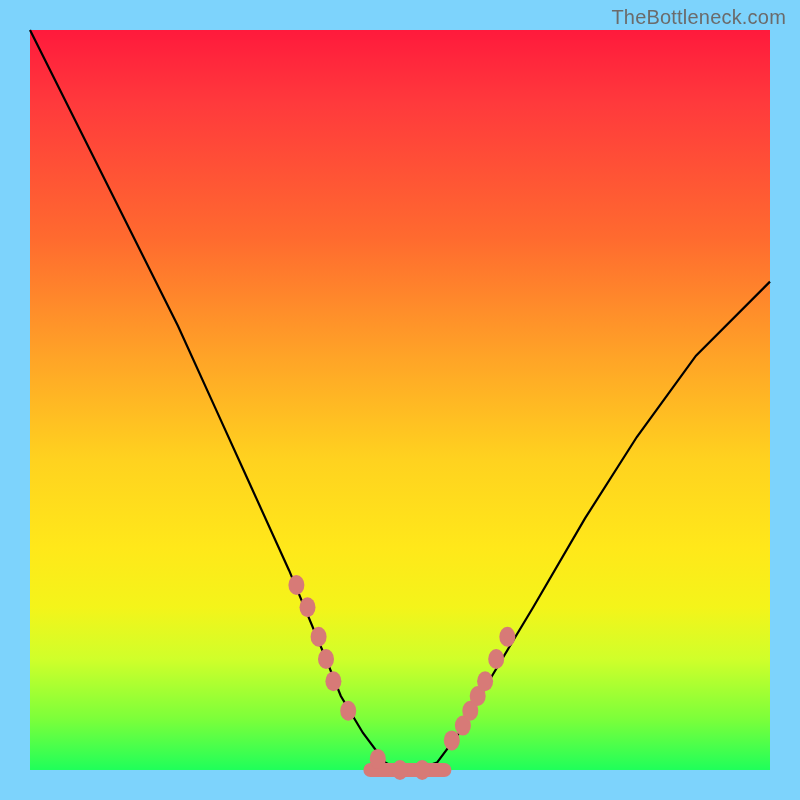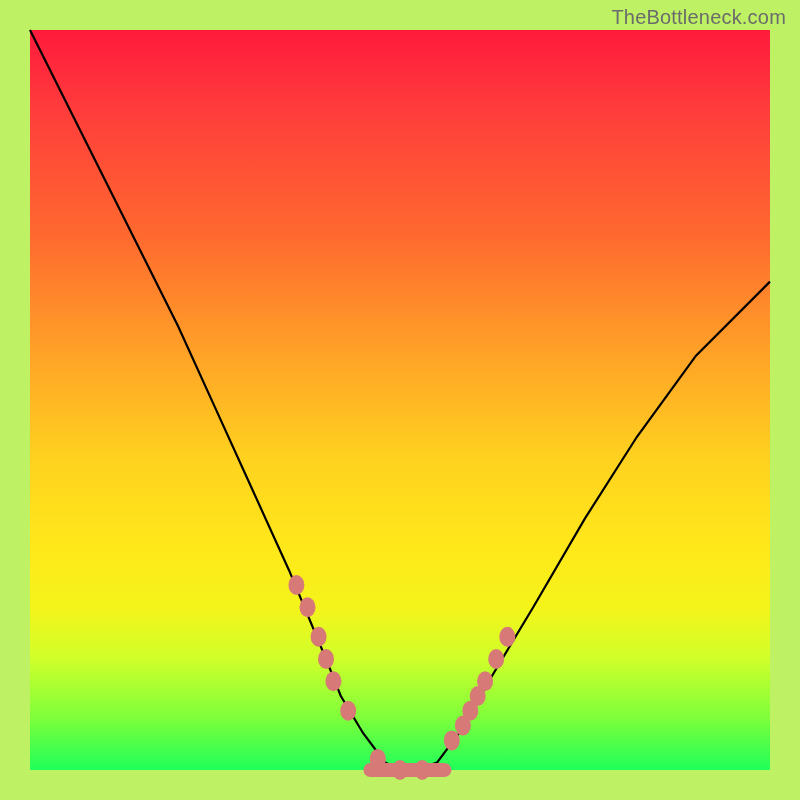--- a/index.html
+++ b/index.html
@@ -10,21 +10,21 @@
     overflow: hidden;
     background: #000;
     font-family: Arial, Helvetica, sans-serif;
   }
   .frame {
     position: absolute;
     left: 0;
     top: 0;
     width: 800px;
     height: 800px;
-    background: #bef264;
+    background: #7dd3fc;
   }
   .plot {
     position: absolute;
     left: 30px;
     top: 30px;
     width: 740px;
     height: 740px;
     
     background: linear-gradient(
       to bottom,

